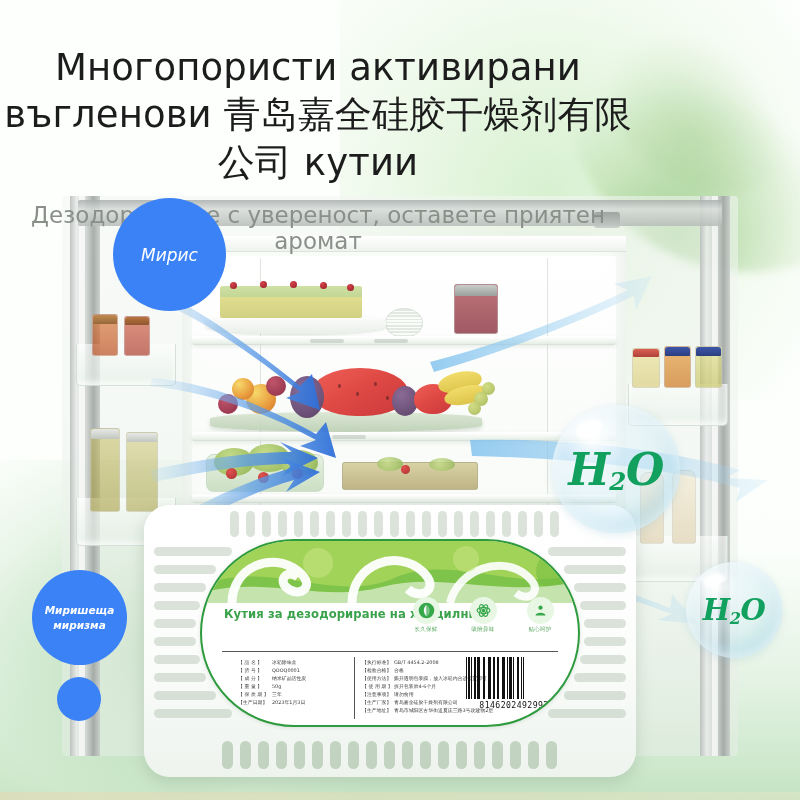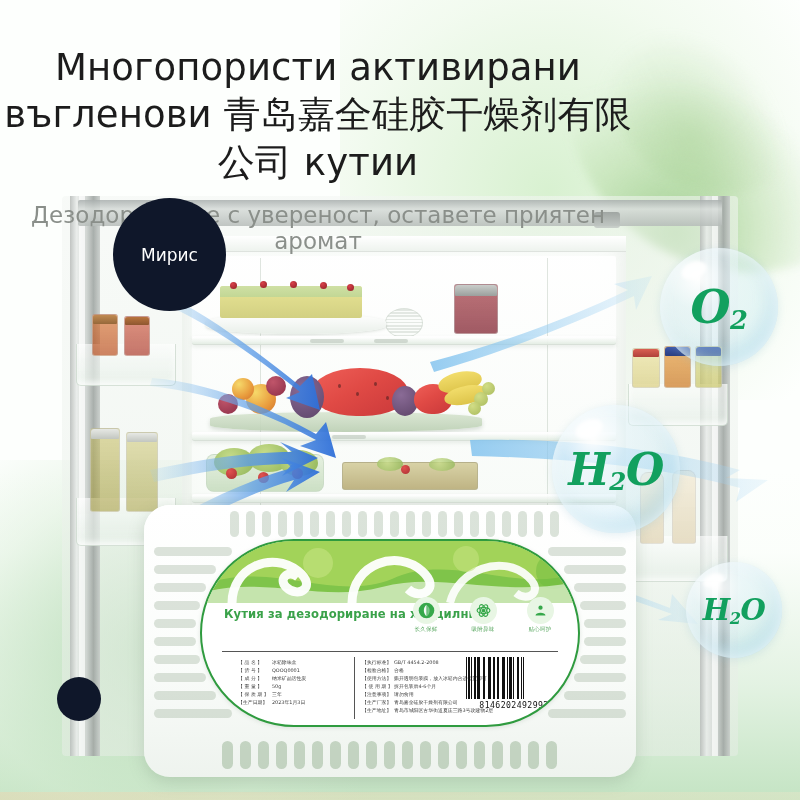--- a/index.html
+++ b/index.html
@@ -148,22 +148,22 @@
   .spec{position:absolute;font-size:4.9px;color:#3a3a3a;line-height:1.62;white-space:nowrap;}
   .spec .k{display:inline-block;width:34px;}
   .spec2 .k{display:inline-block;width:32px;}
   .barcode{position:absolute;right:16px;top:116px;width:96px;}
   .bc-bars{height:42px;display:flex;align-items:flex-end;gap:0;}
   .bc-bars i{display:block;background:#111;height:100%;}
   .bc-num{margin-top:1px;text-align:center;font-size:8.2px;color:#111;letter-spacing:.4px;
     font-family:"DejaVu Sans Mono","Liberation Mono",monospace;}
 
   
-  .pill{position:absolute;border-radius:50%;background:#0f172a;color:#fff;
-    display:flex;align-items:center;justify-content:center;text-align:center;z-index:40;}
+  .pill{position:absolute;border-radius:50%;background:#3b82f6;color:#fff;
+    display:flex;align-items:center;justify-content:center;text-align:center;z-index:40;font-style:italic;}
   .pill.c1{left:113px;top:198px;width:113px;height:113px;font-size:17px;}
   .pill.c2{left:57px;top:364px;width:110px;height:110px;font-size:17px;}
   .pill.c3{left:32px;top:570px;width:95px;height:95px;font-size:10.5px;font-weight:700;line-height:1.35;}
   .pill.c4{left:57px;top:677px;width:44px;height:44px;}
 
   
   .bub{position:absolute;border-radius:50%;z-index:38;
     background:radial-gradient(circle at 32% 26%, rgba(255,255,255,.96) 0%, rgba(226,243,250,.55) 26%, rgba(188,228,244,.30) 56%, rgba(150,210,236,.34) 82%, rgba(198,234,247,.55) 100%);
     box-shadow:inset 0 0 18px rgba(255,255,255,.9), inset -6px -8px 18px rgba(120,190,220,.33), 0 2px 8px rgba(130,180,205,.22);
     display:flex;align-items:center;justify-content:center;}
@@ -533,25 +533,25 @@
             <i style="width: 1px;"></i>
           </div>
         <div class="bc-num">8146202492992</div>
       </div>
     </div>
   </div>
 
   <div class="pill c1">
     <span>Мирис</span>
   </div>
+  <div class="pill c3">
+    <span>Миришеща миризма</span>
+  </div>
   <div class="pill c4"></div>
 
-  <div class="bub o2">
-    <span class="bub-txt">O<sub>2</sub></span>
-  </div>
   <div class="bub h2o">
     <span class="bub-txt">H<sub>2</sub>O</span>
   </div>
   <div class="bub h2o2">
     <span class="bub-txt">H<sub>2</sub>O</span>
   </div>
 
   <div class="head">
     <h1>
       <span>Многопористи активирани</span><br>

